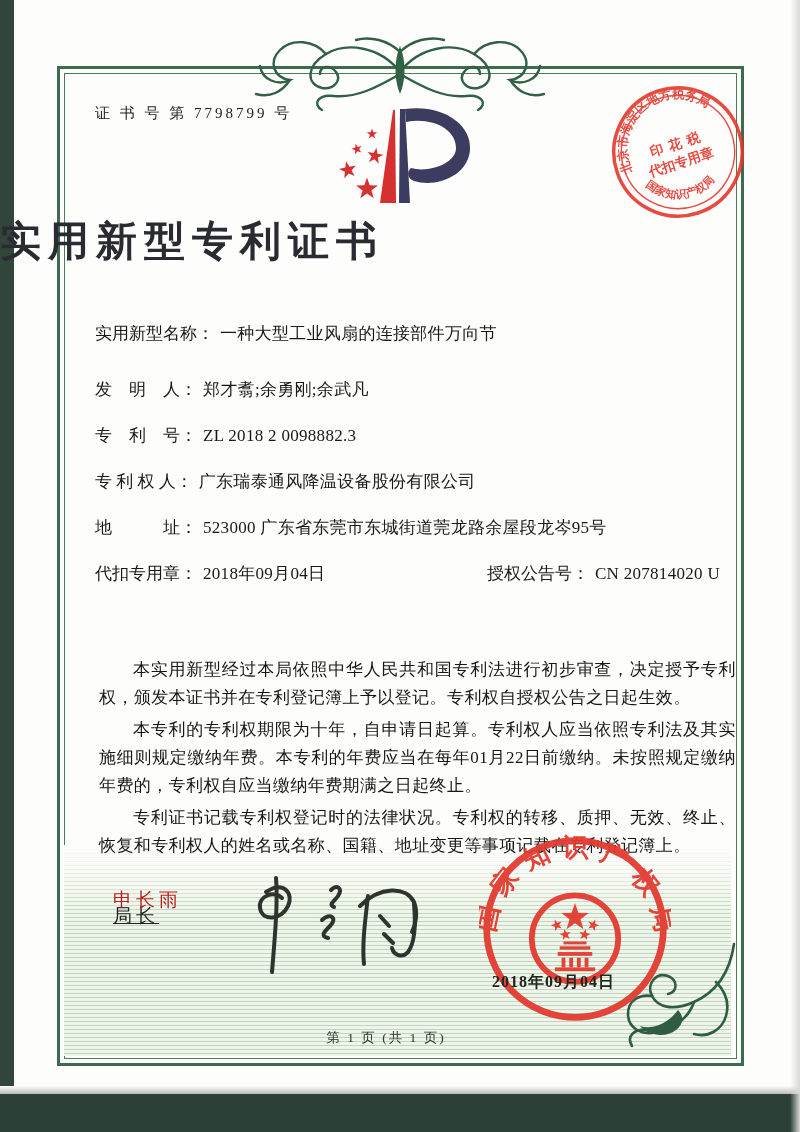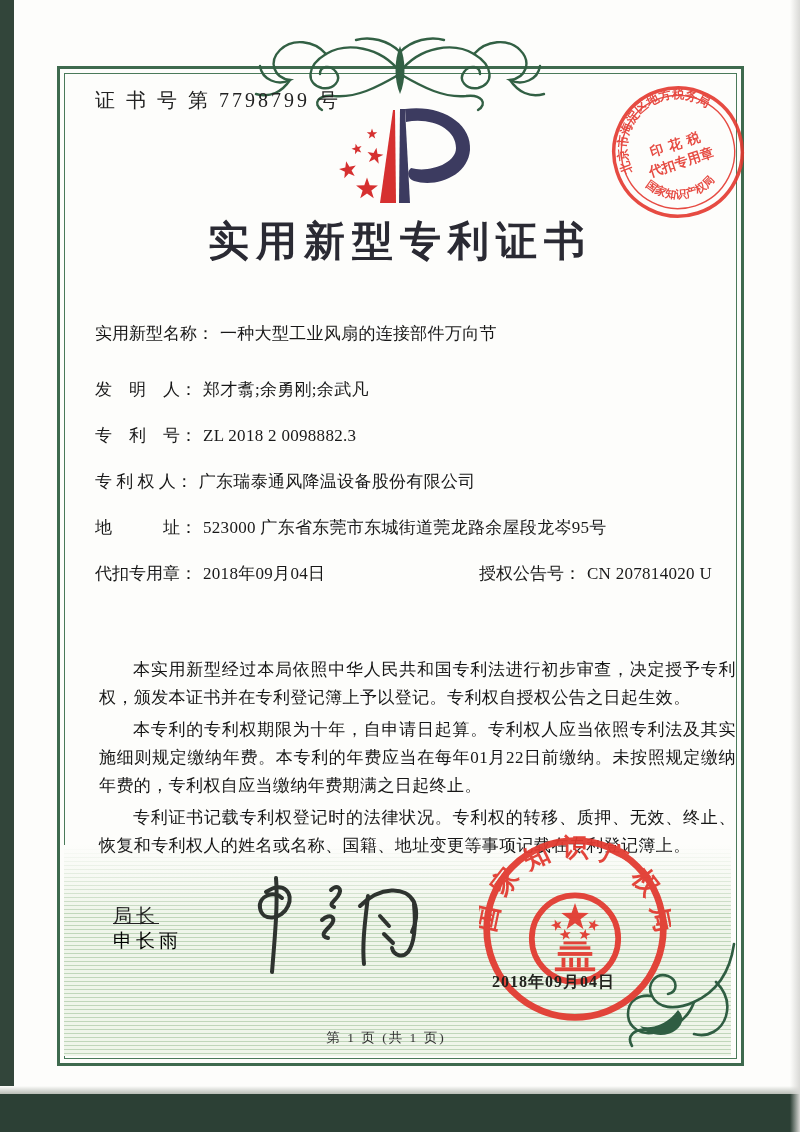--- a/index.html
+++ b/index.html
@@ -14,34 +14,34 @@
               background:linear-gradient(#fdfdfb,#b9bdb6);}
   
   .frame{position:absolute;left:57px;top:66px;width:681px;height:994px;
          border:3px solid #3e6a4e;}
   .frame-inner{position:absolute;left:4px;top:4px;right:4px;bottom:4px;border:1px solid #4a7a5a;}
   
   .guilloche{position:absolute;left:64px;top:845px;width:667px;height:211px;
      background-color:#eff5ea;
      background-image:linear-gradient(180deg,#fdfdfb 0,rgba(253,253,251,0) 70px),
        repeating-linear-gradient(180deg,rgba(134,176,128,.45) 0 1px,rgba(255,255,255,0) 1px 4px);}
-  .certno{position:absolute;left:95px;top:87px;font-size:20px;letter-spacing:3px;color:#222;}
-  .title{position:absolute;left:0;top:214px;width:800px;text-align:center;
+  .certno{position:absolute;left:95px;top:104px;font-size:15px;letter-spacing:3px;color:#222;}
+  .title{position:absolute;left:0;top:214px;width:800px;text-align:left;
          font-size:41px;font-weight:600;letter-spacing:7px;color:#2a2a33;}
   .fields{position:absolute;left:95px;top:320px;width:645px;font-size:17px;color:#181818;}
   .frow{display:flex;line-height:27px;margin-bottom:19px;white-space:nowrap;}
   .frow.first{margin-bottom:29px;}
   .frow .lab{white-space:pre;}
   .frow .val{margin-left:6px;letter-spacing:.3px;}
-  .frow.double .pair2{margin-left:auto;padding-right:28px;display:flex;}
+  .frow.double .pair2{margin-left:auto;padding-right:20px;display:flex;}
   .bodytext{position:absolute;left:95px;top:652px;width:645px;font-size:17px;
             line-height:28px;text-align:justify;color:#161616;}
   .bodytext p{margin:4px;text-indent:2em;letter-spacing:.4px;}
   .sig-title{position:absolute;left:113px;top:903px;font-size:19px;letter-spacing:4px;color:#222;text-decoration:underline;}
-  .sig-name{position:absolute;left:113px;top:928px;font-size:19px;letter-spacing:4px;color:#000000;}
+  .sig-name{position:absolute;left:113px;top:887px;font-size:19px;letter-spacing:4px;color:#b91c1c;}
   .sig-hand{position:absolute;left:228px;top:872px;}
   .seal{position:absolute;left:479px;top:833px;opacity:.94;}
   .seal-date{position:absolute;left:492px;top:972px;width:180px;font-size:16px;
              letter-spacing:1px;color:#23231f;font-weight:600;}
   .stamp{position:absolute;left:608px;top:82px;opacity:.9;}
   .footer{position:absolute;left:0;top:1029px;width:772px;text-align:center;
           font-size:13.5px;letter-spacing:2px;color:#333;}
   .flourish-top{position:absolute;left:178px;top:28px;}
   .flourish-br{position:absolute;left:618px;top:938px;}
   .logo{position:absolute;left:320px;top:102px;}

